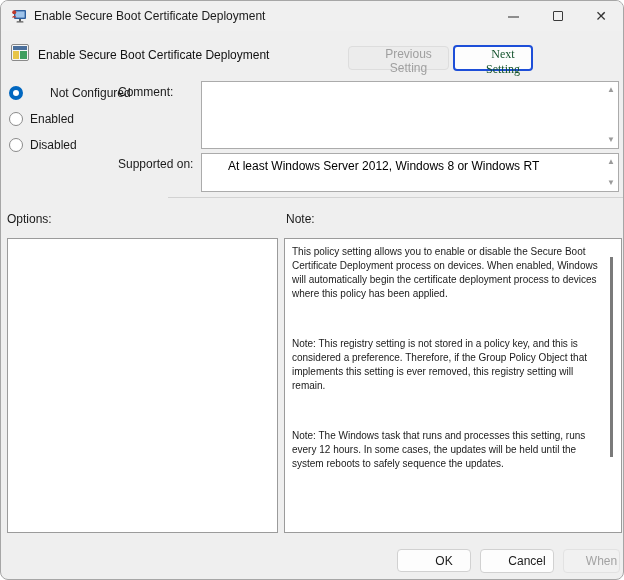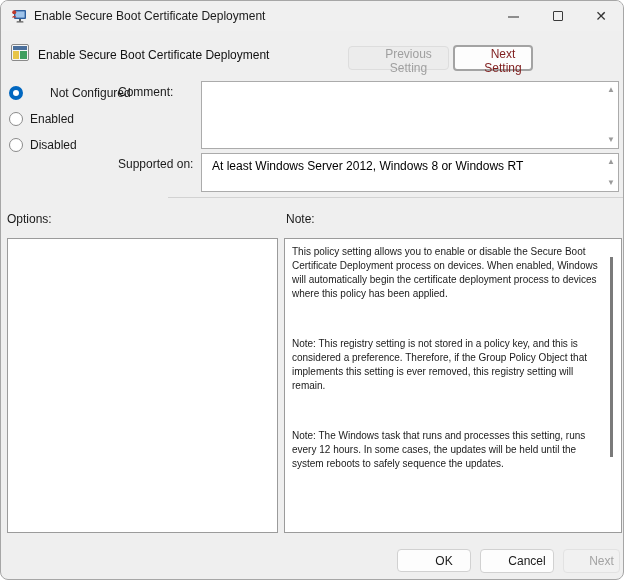--- a/index.html
+++ b/index.html
@@ -24,36 +24,36 @@
   .glyph-max { width: 10px; height: 10px; border: 1.6px solid #3a3a3a; border-radius: 1px; }
   .glyph-close { font-size: 14px; color: #333; line-height: 1; }
 
   
   .header-icon { position: absolute; left: 10px; top: 43px; width: 18px; height: 17px; }
   .header-title { position: absolute; left: 37px; top: 47px; font-size: 12px; color: #111; white-space: nowrap; }
   .btn { border-radius: 4px; font-family: inherit; font-size: 12px; text-align: center; padding-left: 20px; }
   .btn-prev { position: absolute; left: 347px; top: 45px; width: 101px; height: 24px;
     background: #ececec; border: 1px solid #dddddd; color: #9f9f9f; }
   .btn-next { position: absolute; left: 452px; top: 44px; width: 80px; height: 26px;
-    background: #fdfdfd; border: 2px solid #a3a3a3; color: #7f1d1d; }
+    background: #fdfdfd; border: 2px solid #1d4ed8; color: #14532d; font-family: Liberation Serif, serif; }
 
   
   .radio-row { position: absolute; left: 8px; height: 16px; display: flex; align-items: center; }
   .radio-row.r0 { top: 84px; gap: 20px; } .radio-row.r1 { top: 110px; } .radio-row.r2 { top: 136px; }
   .radio { width: 14px; height: 14px; border-radius: 50%; background: #ffffff; border: 1px solid #8a8a8a; flex: 0 0 auto; }
   .radio.selected { border: 4px solid #0067c0; }
   .radio-label { margin-left: 7px; color: #1a1a1a; white-space: nowrap; }
 
   
   .lbl { position: absolute; color: #1a1a1a; white-space: nowrap; }
   .lbl-comment { left: 117px; top: 84px; }
   .lbl-supported { left: 117px; top: 156px; }
   .txtbox { position: absolute; background: #ffffff; border: 1px solid #ababab; }
   .box-comment { left: 200px; top: 80px; width: 418px; height: 68px; }
-  .box-supported { left: 200px; top: 152px; width: 418px; height: 39px; padding: 5px 24px 0 10px; color: #000; }
+  .box-supported { left: 200px; top: 152px; width: 418px; height: 39px; padding: 5px 24px 0 26px; color: #000; }
   .scroll-arrow { position: absolute; right: 3px; font-size: 8px; color: #9a9a9a; line-height: 1; }
   .arr-up { top: 4px; } .arr-dn { bottom: 4px; }
 
   .sep-line { position: absolute; left: 167px; top: 196px; width: 456px; height: 1px; background: #d2d2d2; }
 
   
   .lbl-options { left: 6px; top: 211px; }
   .lbl-help { left: 285px; top: 211px; }
   .box-options { left: 6px; top: 237px; width: 271px; height: 295px; border-color: #9b9b9b; }
   .box-help { left: 283px; top: 237px; width: 338px; height: 295px; border-color: #9b9b9b; overflow: hidden; }
@@ -141,15 +141,15 @@
       <p>This policy setting allows you to enable or disable the Secure Boot Certificate Deployment process on devices. When enabled, Windows will automatically begin the certificate deployment process to devices where this policy has been applied.</p>
       <p>Note: This registry setting is not stored in a policy key, and this is considered a preference. Therefore, if the Group Policy Object that implements this setting is ever removed, this registry setting will remain.</p>
       <p>Note: The Windows task that runs and processes this setting, runs every 12 hours. In some cases, the updates will be held until the system reboots to safely sequence the updates.</p>
 
     </div>
     <div class="help-thumb"></div>
   </div>
 
   <button class="btn btn-ok">OK</button>
   <button class="btn btn-cancel">Cancel</button>
-  <button class="btn btn-apply" disabled="">Next</button>
+  <button class="btn btn-apply" disabled="">When</button>
 
 </div>
 
 </body></html>

